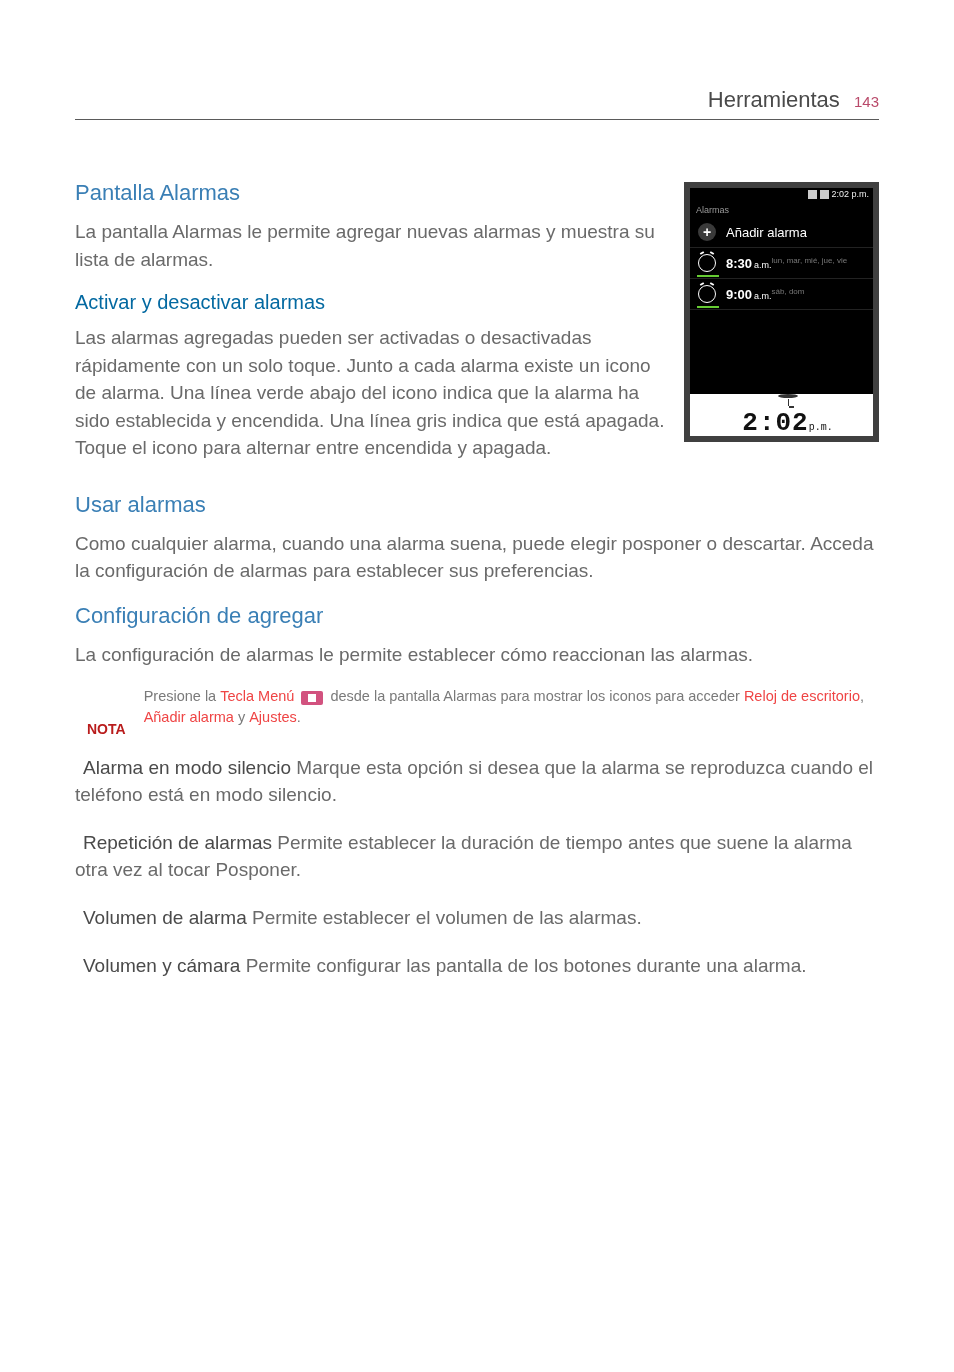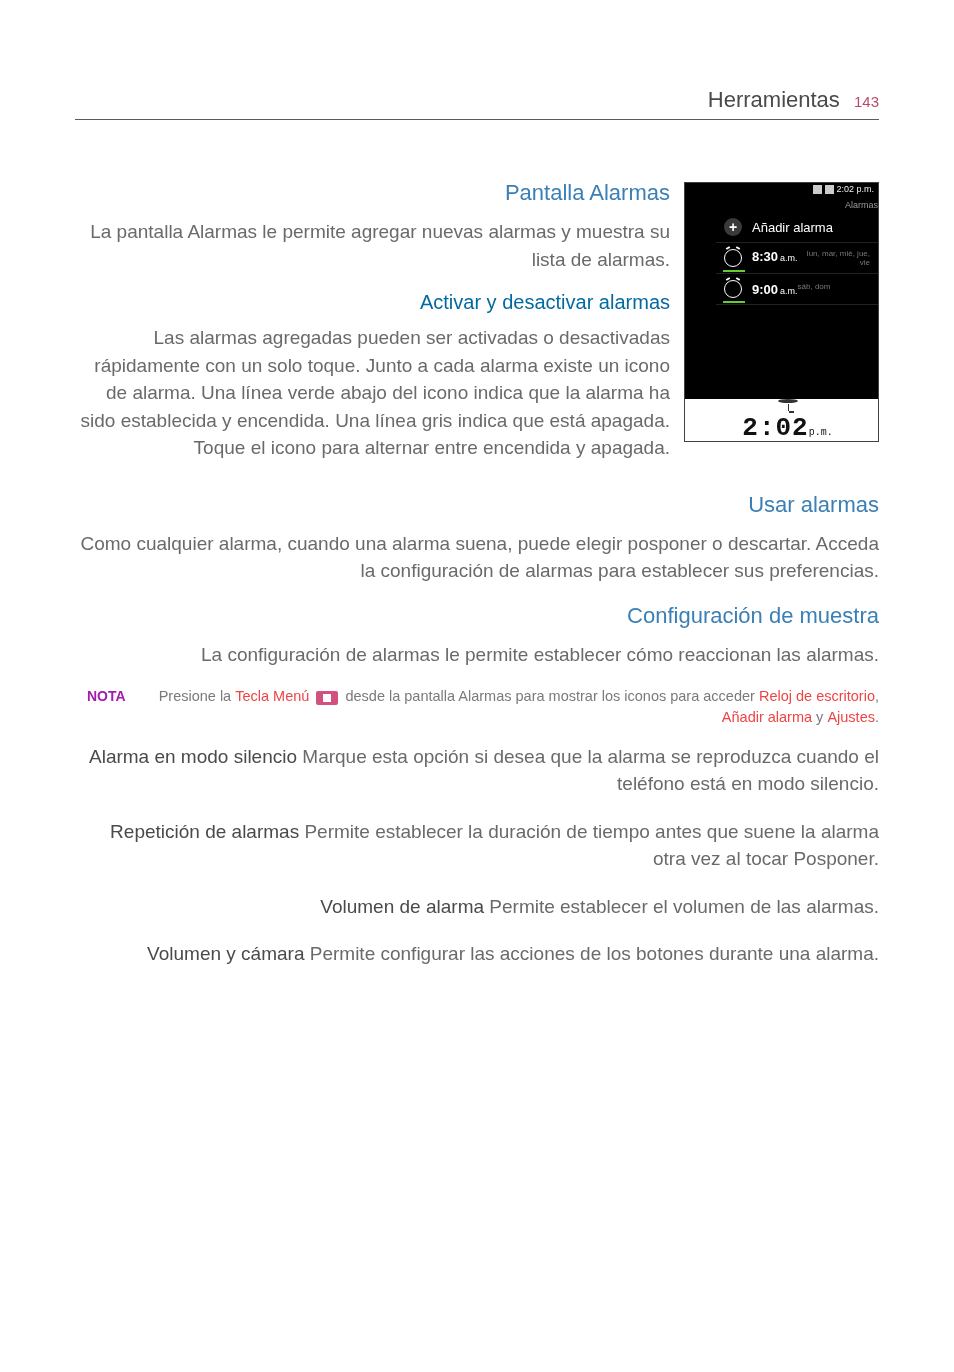--- a/index.html
+++ b/index.html
@@ -6,21 +6,20 @@
   body {
     font-family: "Helvetica Neue", Arial, sans-serif;
     background: #fff;
     width: 954px;
     height: 1372px;
     position: relative;
     color: #5a5a5a;
   }
   .page {
     padding: 60px 75px 40px 75px;
-    text-align: right;
   }
   .header-area {
     height: 60px;
     position: relative;
     border-bottom: 1.5px solid #5a5a5a;
     margin-bottom: 60px;
   }
   .header-title {
     position: absolute;
     right: 0;
@@ -65,24 +64,23 @@
   .screenshot-float {
     float: right;
     width: 195px;
     margin-left: 14px;
     margin-top: 2px;
   }
   .phone-shot {
     width: 195px;
     height: 260px;
     background: #000;
-    border: 1px solid #404040;
+    border: 6px solid #404040;
     position: relative;
     font-family: Arial, sans-serif;
-    padding-left: 31px;
   }
   .phone-status {
     height: 15px;
     background: #000;
     position: relative;
   }
   .status-time {
     position: absolute;
     right: 4px;
     top: 1px;
@@ -164,24 +162,25 @@
   }
   .big-time .pm { font-size:10px; font-weight:normal; letter-spacing:0;}
   .note-block {
     display: flex;
     margin: 4px 0 14px 12px;
     gap: 18px;
     font-size: 14.5px;
     line-height: 1.45;
   }
   .note-label {
-    color: #a21caf;
+    color: #b91c1c;
     font-weight: 700;
     flex-shrink: 0;
     font-size: 14px;
+    margin-top: 33px;
   }
   .note-text {
     color: #7a7a7a;
     font-weight: 300;
   }
   .menu-key-icon {
     display: inline-block;
     width: 22px;
     height: 14px;
     background: #d2527f;
@@ -268,21 +267,21 @@
       <h2 class="section-title-blue">Pantalla Alarmas</h2>
       <p class="body-text">La pantalla Alarmas le permite agregar nuevas alarmas y muestra su lista de alarmas.</p>
 
       <h3 class="sub-heading">Activar y desactivar alarmas</h3>
       <p class="body-text">Las alarmas agregadas pueden ser activadas o desactivadas rápidamente con un solo toque. Junto a cada alarma existe un icono de alarma. Una línea verde abajo del icono indica que la alarma ha sido establecida y encendida. Una línea gris indica que está apagada. Toque el icono para alternar entre encendida y apagada.</p>
     </div>
 
     <h2 class="section-title-blue" style="margin-top:12px;">Usar alarmas</h2>
     <p class="body-text">Como cualquier alarma, cuando una alarma suena, puede elegir posponer o descartar. Acceda la configuración de alarmas para establecer sus preferencias.</p>
 
-    <h2 class="section-title-blue">Configuración de muestra</h2>
+    <h2 class="section-title-blue">Configuración de agregar</h2>
     <p class="body-text">La configuración de alarmas le permite establecer cómo reaccionan las alarmas.</p>
 
     <div class="note-block">
       <span class="note-label">NOTA</span>
       <span class="note-text">
         <span>Presione la </span><span class="bold-dark">Tecla Menú</span>
         <span class="menu-key-icon"></span><span> desde la pantalla Alarmas para mostrar los iconos para acceder </span><span class="bold-dark">Reloj de escritorio</span><span>, </span><span class="bold-dark">Añadir alarma</span><span> y </span><span class="bold-dark">Ajustes</span><span>.</span>
       </span>
     </div>
 
@@ -292,17 +291,17 @@
 
     <p class="option-para">
       <span class="lead">Repetición de alarmas</span><span> Permite establecer la duración de tiempo antes que suene la alarma otra vez al tocar Posponer.</span>
     </p>
 
     <p class="option-para">
       <span class="lead">Volumen de alarma</span><span> Permite establecer el volumen de las alarmas.</span>
     </p>
 
     <p class="option-para">
-      <span class="lead">Volumen y cámara</span><span> Permite configurar las acciones de los botones durante una alarma.</span>
+      <span class="lead">Volumen y cámara</span><span> Permite configurar las pantalla de los botones durante una alarma.</span>
     </p>
 
   </div>
 </div>
 
 </body></html>

